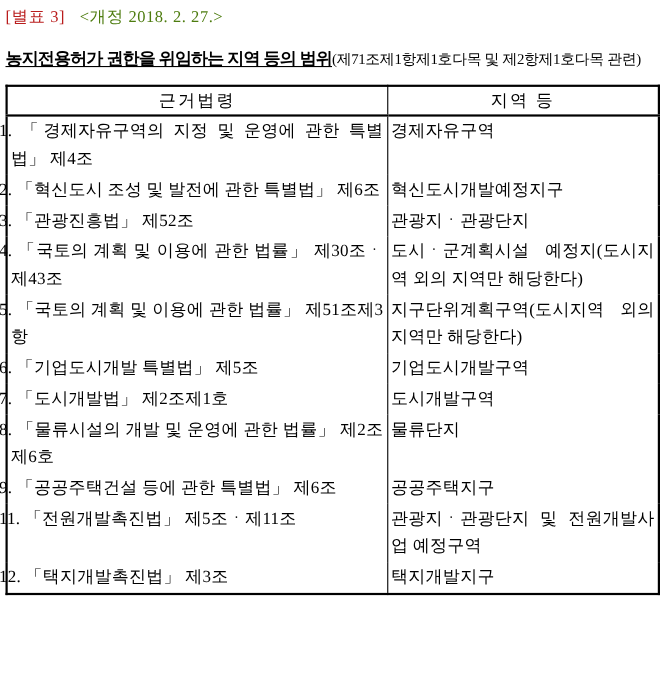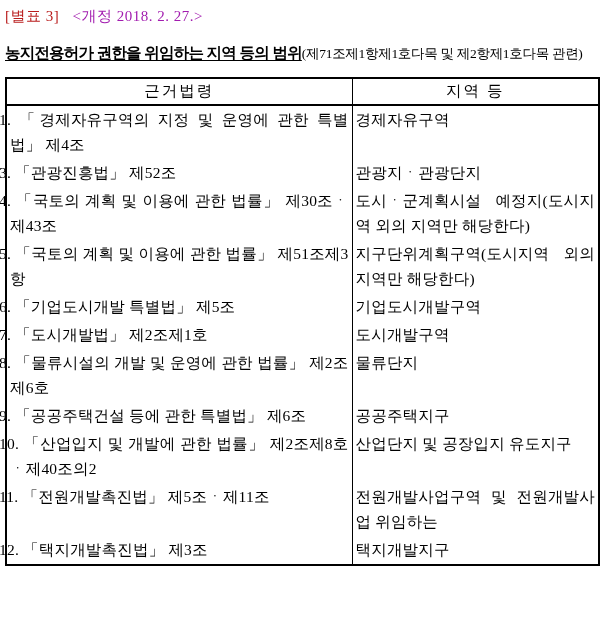--- a/index.html
+++ b/index.html
@@ -18,21 +18,21 @@
     font-family: "Liberation Serif", "DejaVu Serif", serif;
     color: #000000;
   }
   .caption-line {
     font-size: 15px;
     line-height: 20px;
     letter-spacing: 0.5px;
     white-space: nowrap;
   }
   .annex-label { color: #b91c1c; }
-  .revision { color: #a21caf; margin-left: 9px; }
+  .revision { color: #4d7c0f; margin-left: 9px; }
   .title-line {
     margin-top: 17px;
     white-space: nowrap;
   }
   .doc-title {
     font-family: "Liberation Sans", "DejaVu Sans", sans-serif;
     font-weight: 700;
     font-size: 15.5px;
     letter-spacing: -0.8px;
     text-decoration: underline;
@@ -110,20 +110,24 @@
         <th class="law-h">근거법령</th>
         <th>지역 등</th>
       </tr>
     </thead>
     <tbody id="table-body">
   <tr>
     <td class="law-cell">1. 「경제자유구역의 지정 및 운영에 관한 특별법」 제4조</td>
     <td class="region-cell">경제자유구역</td>
   </tr>
 
+  <tr>
+    <td class="law-cell">2. 「혁신도시 조성 및 발전에 관한 특별법」 제6조</td>
+    <td class="region-cell">혁신도시개발예정지구</td>
+  </tr>
 
   <tr>
     <td class="law-cell">3. 「관광진흥법」 제52조</td>
     <td class="region-cell">관광지ㆍ관광단지</td>
   </tr>
 
   <tr>
     <td class="law-cell">4. 「국토의 계획 및 이용에 관한 법률」 제30조ㆍ제43조</td>
     <td class="region-cell">도시ㆍ군계획시설 예정지(도시지역 외의 지역만 해당한다)</td>
   </tr>
@@ -146,28 +150,24 @@
   <tr>
     <td class="law-cell">8. 「물류시설의 개발 및 운영에 관한 법률」 제2조제6호</td>
     <td class="region-cell">물류단지</td>
   </tr>
 
   <tr>
     <td class="law-cell">9. 「공공주택건설 등에 관한 특별법」 제6조</td>
     <td class="region-cell">공공주택지구</td>
   </tr>
 
-  <tr>
-    <td class="law-cell">10. 「산업입지 및 개발에 관한 법률」 제2조제8호ㆍ제40조의2</td>
-    <td class="region-cell">산업단지 및 공장입지 유도지구</td>
-  </tr>
 
   <tr>
     <td class="law-cell">11. 「전원개발촉진법」 제5조ㆍ제11조</td>
-    <td class="region-cell">전원개발사업구역 및 전원개발사업 위임하는</td>
+    <td class="region-cell">관광지ㆍ관광단지 및 전원개발사업 예정구역</td>
   </tr>
 
   <tr>
     <td class="law-cell">12. 「택지개발촉진법」 제3조</td>
     <td class="region-cell">택지개발지구</td>
   </tr>
 </tbody>
   </table>
 
 </div>

